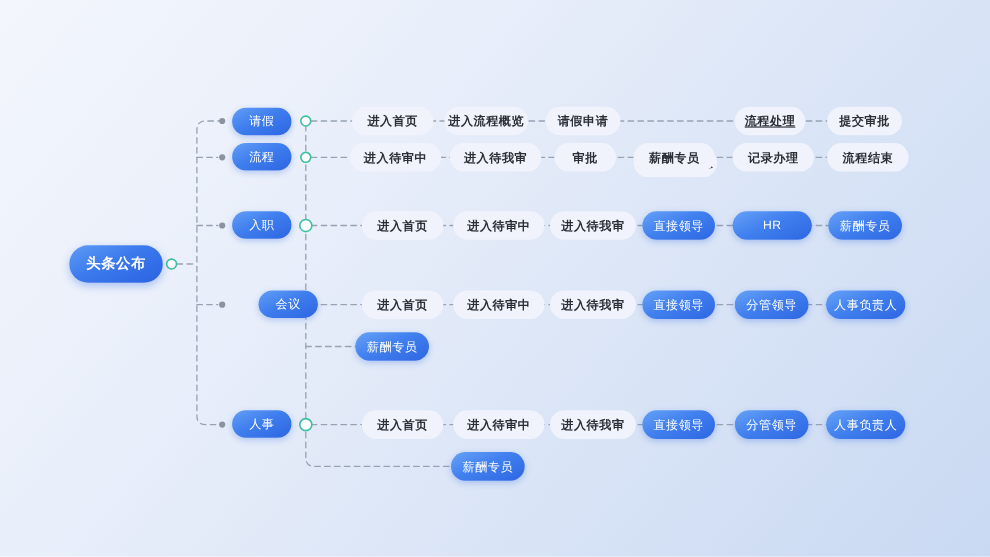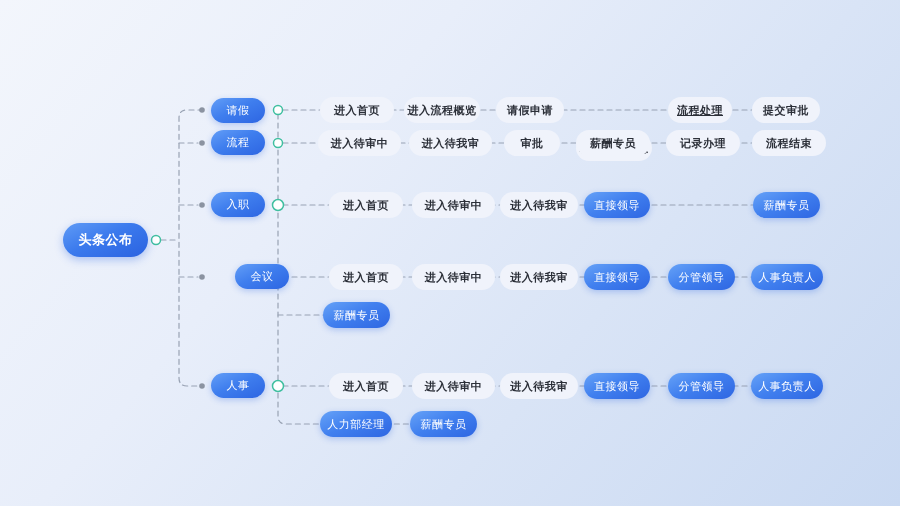--- a/index.html
+++ b/index.html
@@ -106,34 +106,34 @@
   <div class="pill light" style="left:409px;top:130px;width:83px;">进入待我审</div>
   <div class="pill light" style="left:504px;top:130px;width:56px;">审批</div>
   <div class="pill light" style="left:576px;top:130px;width:74px;">薪酬专员</div>
   <div class="pill light" style="left:666px;top:130px;width:74px;">记录办理</div>
   <div class="pill light" style="left:752px;top:130px;width:74px;">流程结束</div>
 
   <div class="pill light" style="left:329px;top:192px;width:74px;">进入首页</div>
   <div class="pill light" style="left:412px;top:192px;width:83px;">进入待审中</div>
   <div class="pill light" style="left:500px;top:192px;width:78px;">进入待我审</div>
   <div class="pill blue" style="left:584px;top:192px;width:66px;">直接领导</div>
+  <div class="pill blue" style="left:666px;top:192px;width:72px;">HR</div>
   <div class="pill blue" style="left:753px;top:192px;width:67px;">薪酬专员</div>
 
   <div class="pill light" style="left:329px;top:264px;width:74px;">进入首页</div>
   <div class="pill light" style="left:412px;top:264px;width:83px;">进入待审中</div>
   <div class="pill light" style="left:500px;top:264px;width:78px;">进入待我审</div>
   <div class="pill blue" style="left:584px;top:264px;width:66px;">直接领导</div>
   <div class="pill blue" style="left:668px;top:264px;width:67px;">分管领导</div>
   <div class="pill blue" style="left:751px;top:264px;width:72px;">人事负责人</div>
 
   <div class="pill blue" style="left:323px;top:302px;width:67px;">薪酬专员</div>
 
   <div class="pill light" style="left:329px;top:373px;width:74px;">进入首页</div>
   <div class="pill light" style="left:412px;top:373px;width:83px;">进入待审中</div>
   <div class="pill light" style="left:500px;top:373px;width:78px;">进入待我审</div>
   <div class="pill blue" style="left:584px;top:373px;width:66px;">直接领导</div>
   <div class="pill blue" style="left:668px;top:373px;width:67px;">分管领导</div>
   <div class="pill blue" style="left:751px;top:373px;width:72px;">人事负责人</div>
 
-  <div class="pill blue" style="left:320px;top:411px;width:72px;">人力部经理</div>
   <div class="pill blue" style="left:410px;top:411px;width:67px;">薪酬专员</div>
 
 </div>
 
 </body></html>

